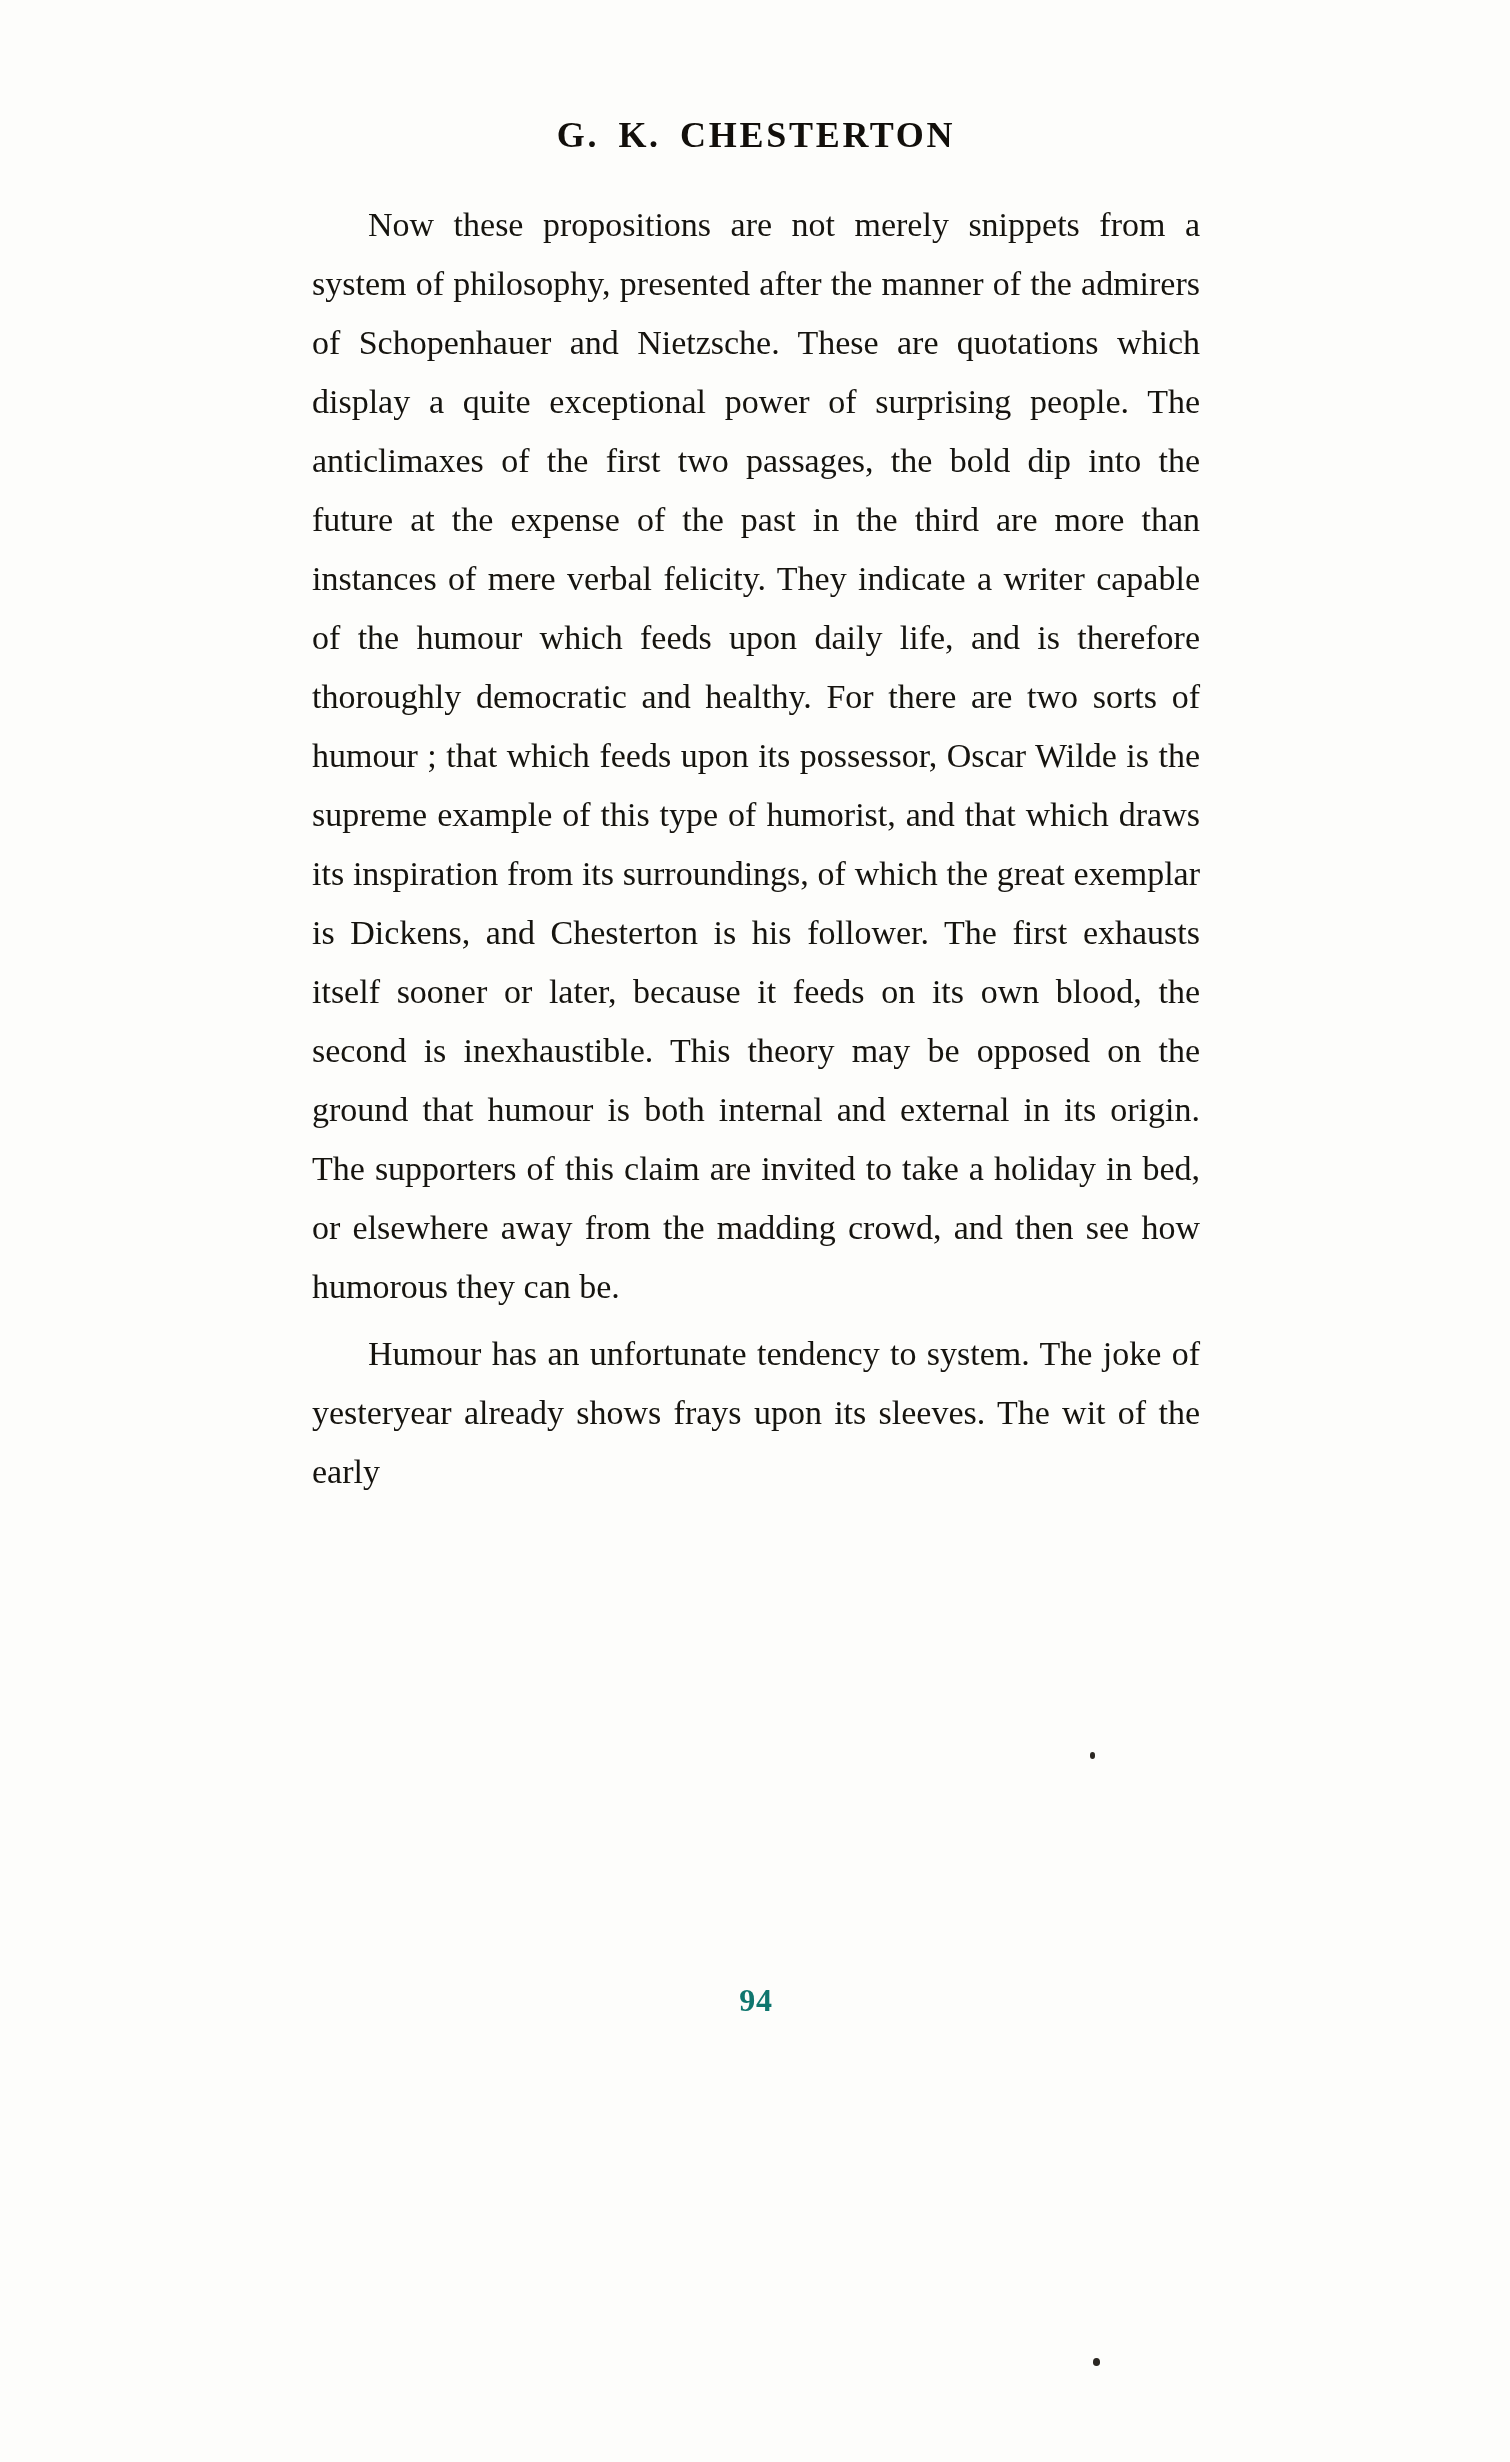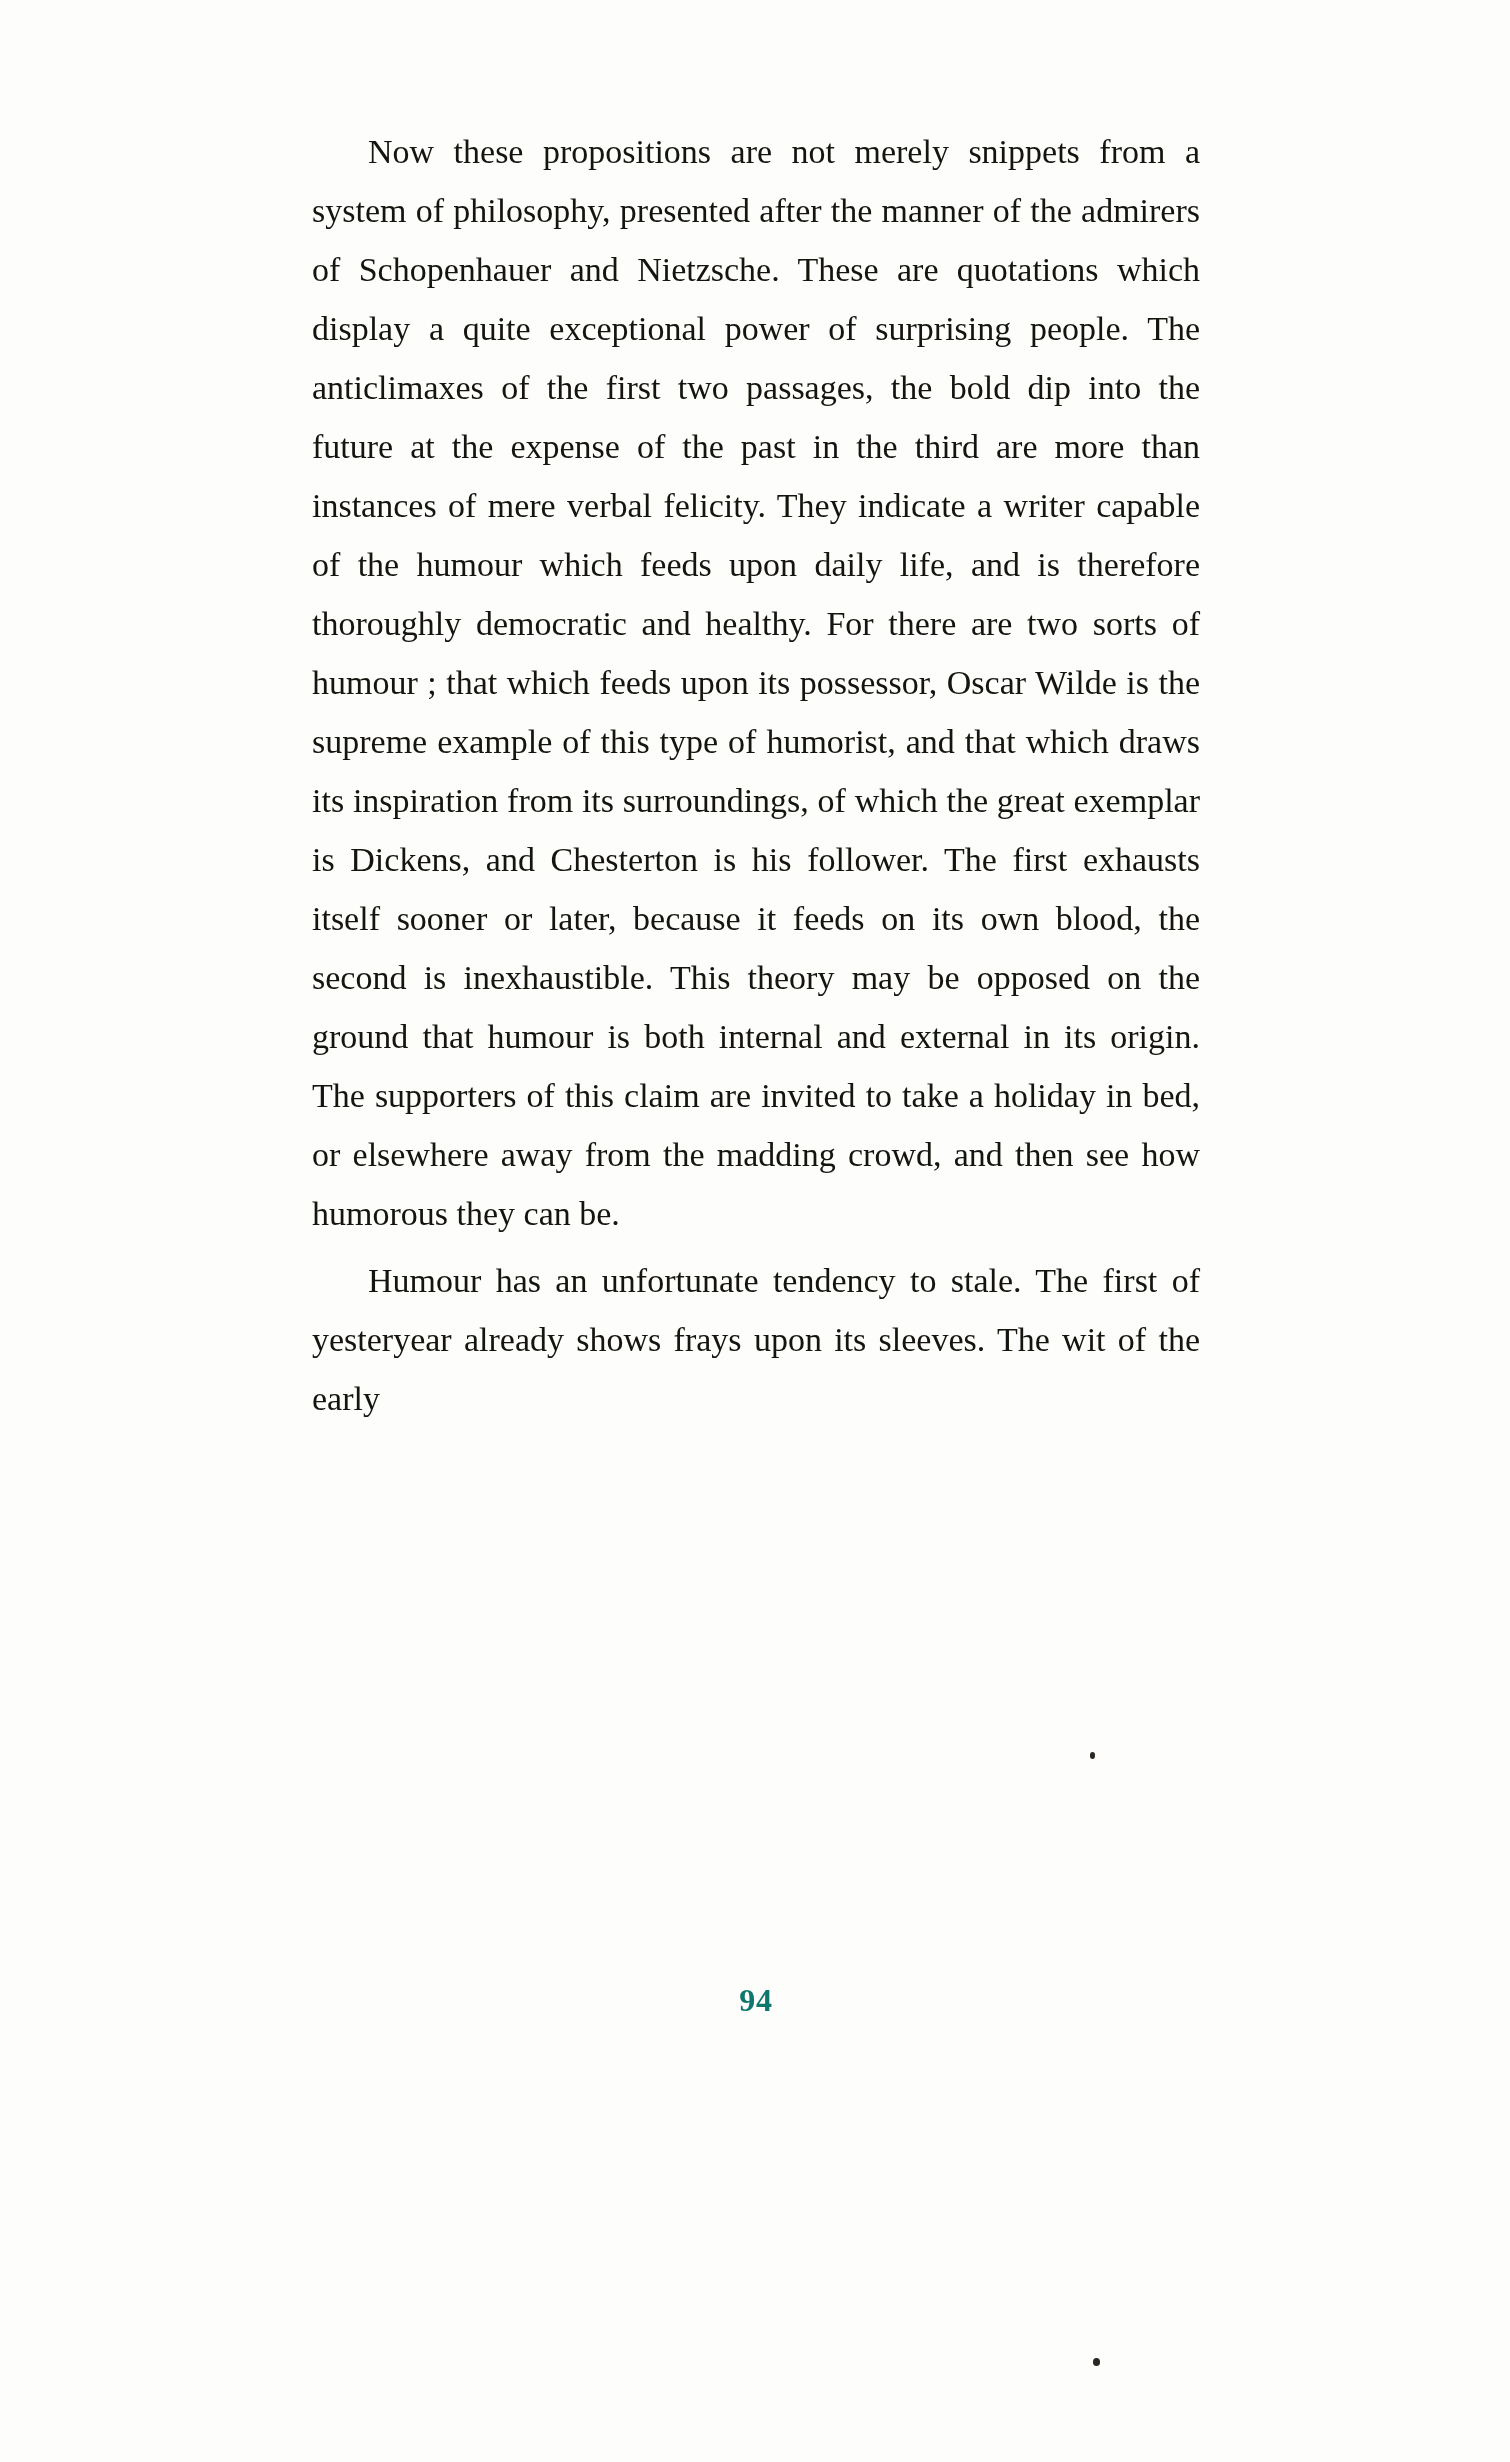--- a/index.html
+++ b/index.html
@@ -66,24 +66,25 @@
   }
   .speck-a { left: 1090px; top: 1752px; width: 5.3px; height: 6.8px; }
   .speck-b { left: 1093px; top: 2358px; width: 6.8px; height: 7.6px; }
 </style>
 </head>
 <body>
 
 <div class="page">
   <div class="page-inner">
 
+    <h1 class="running-head">G. K. CHESTERTON</h1>
 
     <div class="body-text">
       <p>Now these propositions are not merely snippets from a system of philosophy, presented after the manner of the admirers of Schopenhauer and Nietzsche. These are quotations which display a quite exceptional power of surprising people. The anticlimaxes of the first two passages, the bold dip into the future at the expense of the past in the third are more than instances of mere verbal felicity. They indicate a writer capable of the humour which feeds upon daily life, and is therefore thoroughly democratic and healthy. For there are two sorts of humour ; that which feeds upon its possessor, Oscar Wilde is the supreme example of this type of humorist, and that which draws its inspiration from its surroundings, of which the great exemplar is Dickens, and Chesterton is his follower. The first exhausts itself sooner or later, because it feeds on its own blood, the second is inexhaustible. This theory may be opposed on the ground that humour is both internal and external in its origin. The supporters of this claim are invited to take a holiday in bed, or elsewhere away from the madding crowd, and then see how humorous they can be.</p>
-      <p>Humour has an unfortunate tendency to stale. The first of yesteryear already shows frays upon its sleeves. The wit of the early</p>
+      <p>Humour has an unfortunate tendency to system. The joke of yesteryear already shows frays upon its sleeves. The wit of the early</p>
     </div>
 
     <div class="page-number">94</div>
   </div>
 
   <span class="speck speck-a"></span>
   <span class="speck speck-b"></span>
 </div>
 
 

